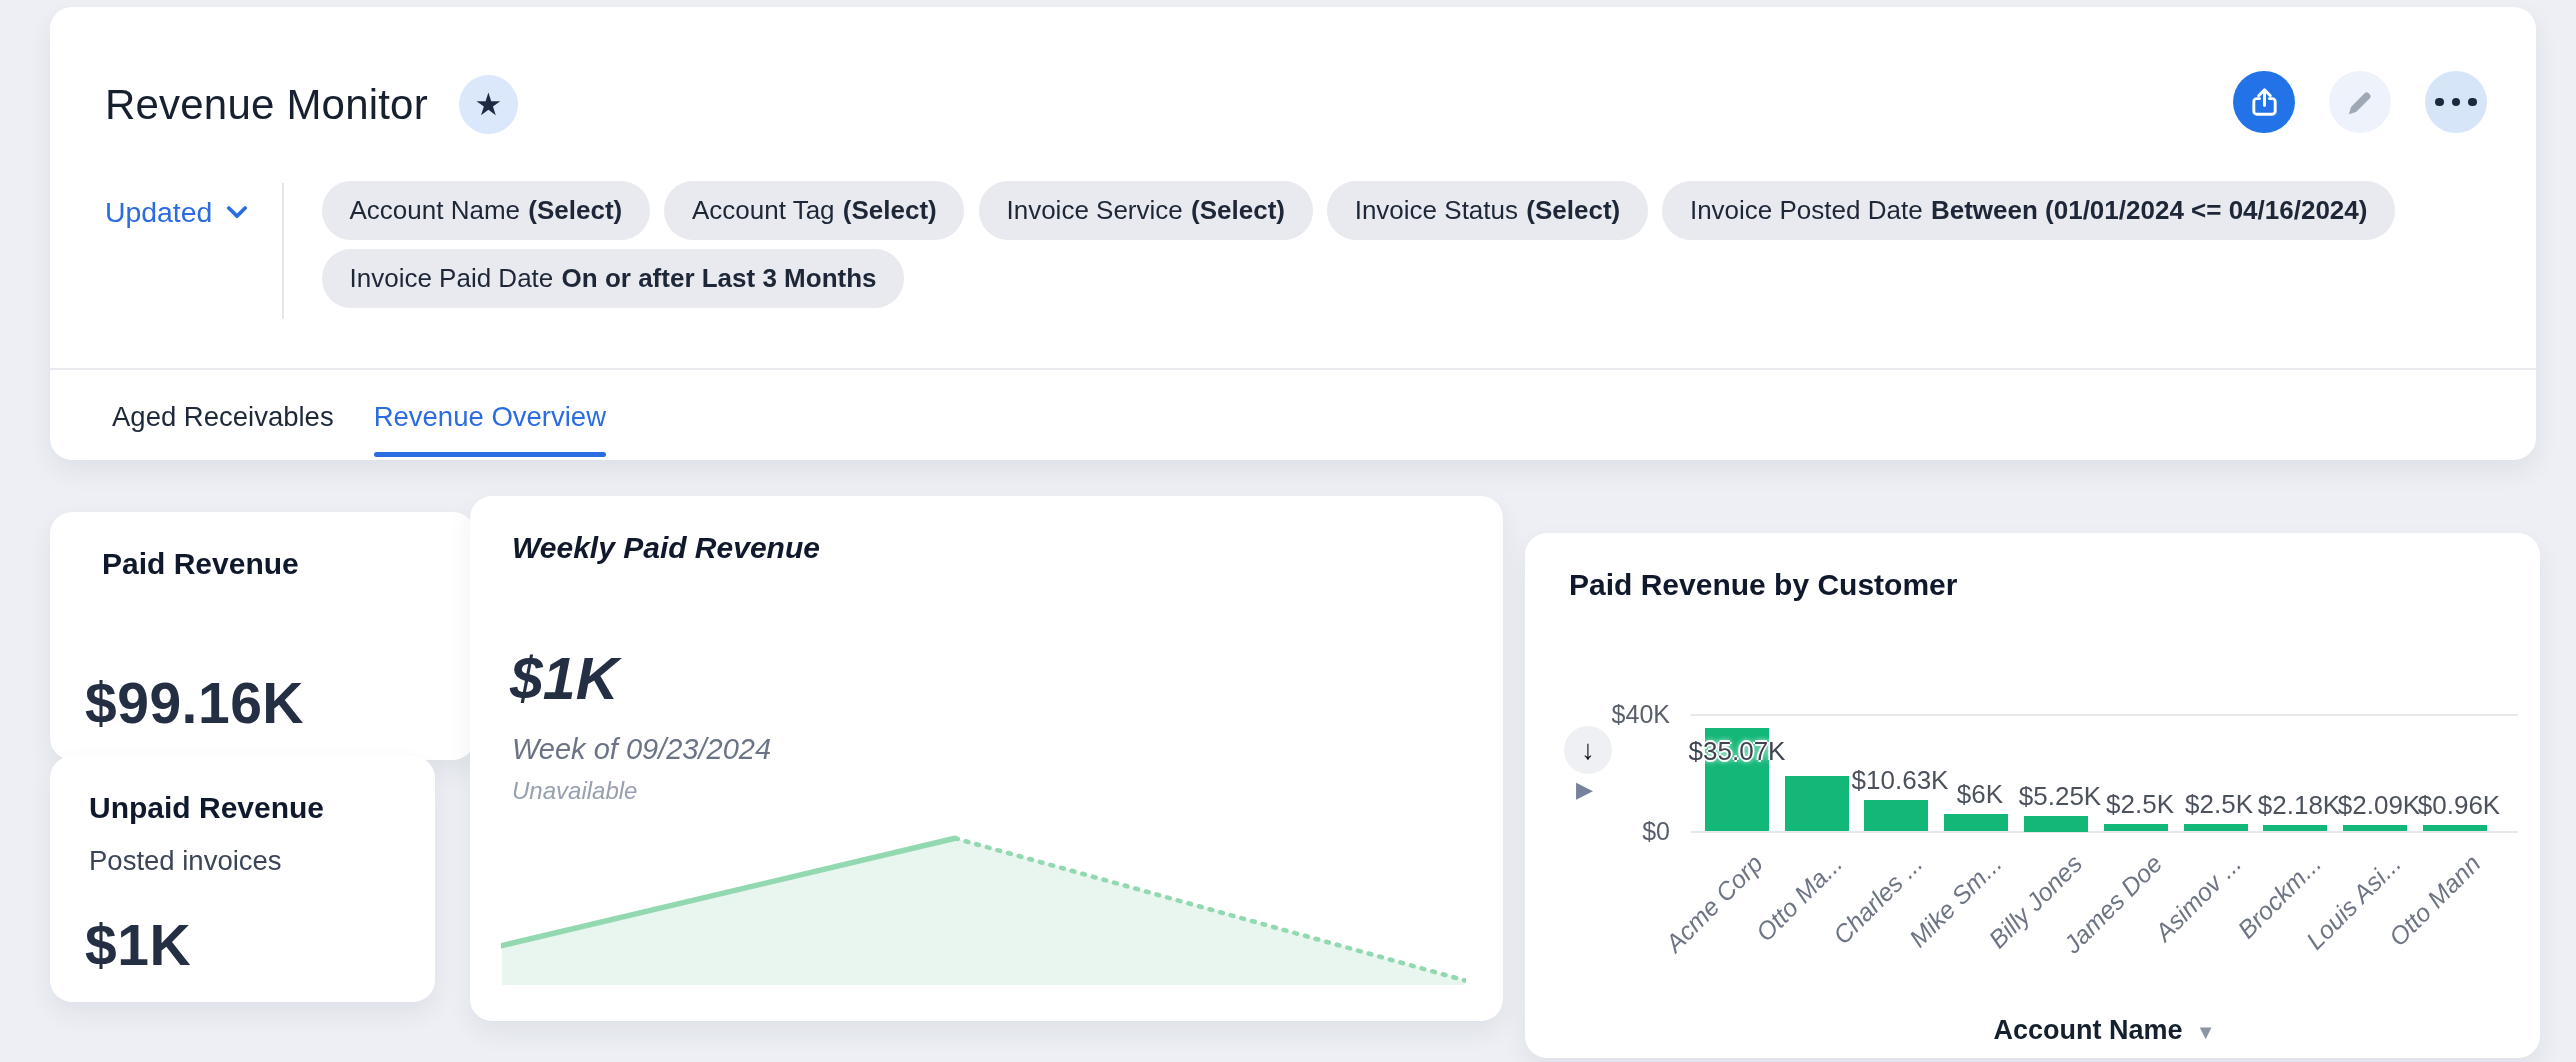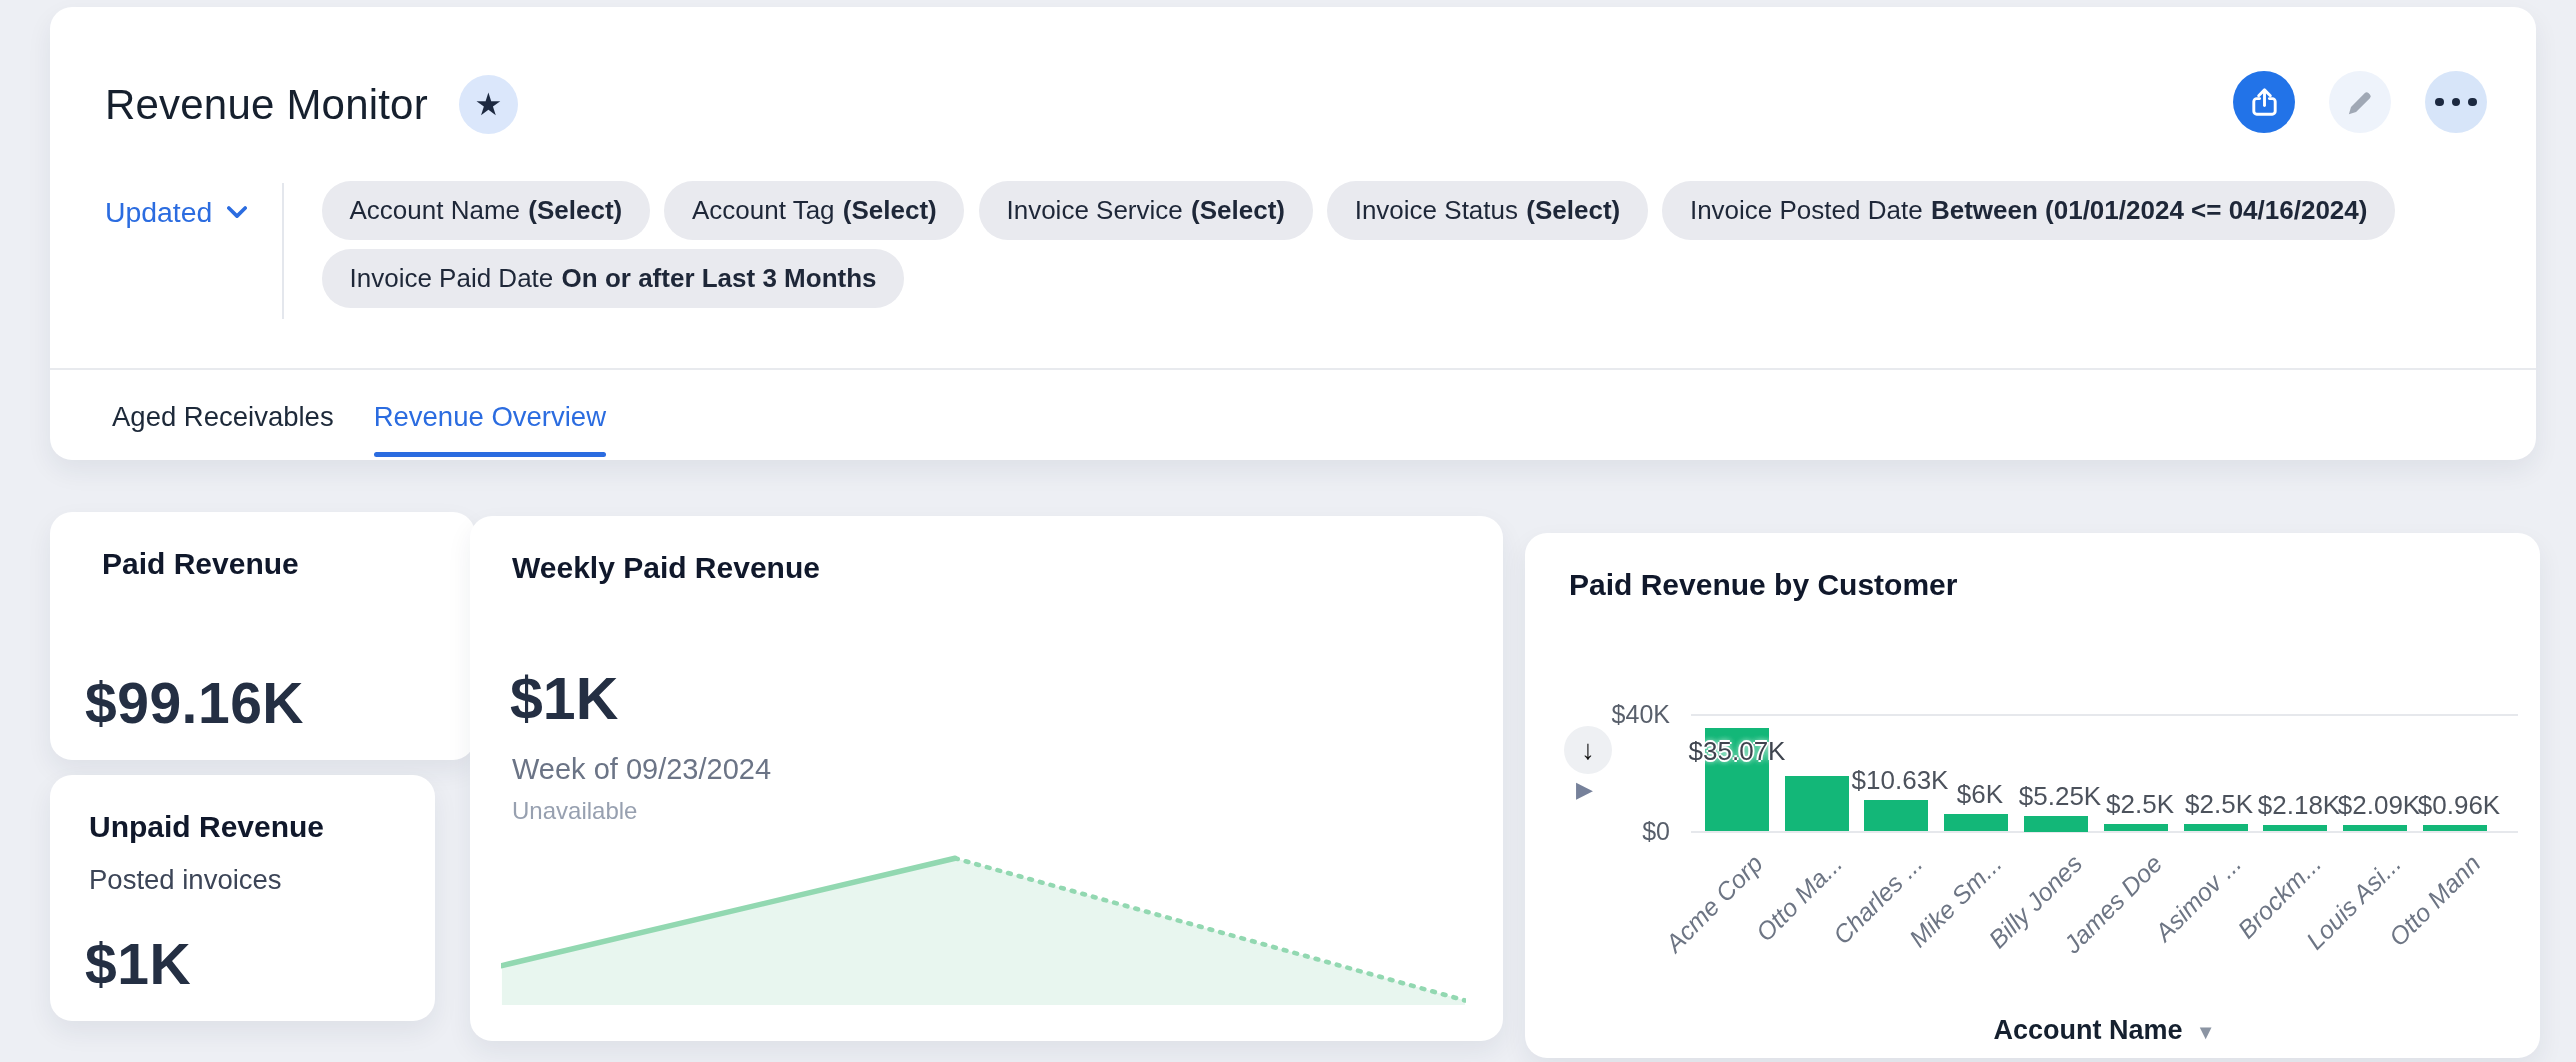--- a/index.html
+++ b/index.html
@@ -40,27 +40,27 @@
   .chip .b { font-weight:700; margin-left:8.3px; }
 
   .hdivider { position:absolute; left:0; top:361px; width:100%; height:1.8px; background:#e8eaee; }
   .tabs { position:absolute; left:62px; top:385px; display:flex; gap:40px; }
   .tab { font-size:27.5px; padding:9.2px 0 24px 0; color:#1d2939; cursor:pointer; position:relative; font-weight:500; }
   .tab.active { color:#2b6ce0; }
   .tab.active::after { content:""; position:absolute; left:0; right:0; bottom:0; height:5.5px; border-radius:2.8px; background:#2b6ce0; }
 
   
   #paid-card   { left:50px;  top:512px; width:425px; height:248px; padding:35px 52px; }
-  #unpaid-card { left:50px;  top:775px; width:385px; height:246px; padding:35px 39px; }
+  #unpaid-card { left:50px;  top:756px; width:385px; height:246px; padding:35px 39px; }
   .card-title { font-size:30px; font-weight:700; color:#10182b; }
   .kpi-value { position:absolute; left:35px; bottom:24px; font-size:57px; font-weight:700; color:#242f43; letter-spacing:0.5px; }
   .kpi-sub { margin-top:20px; font-size:27.5px; color:#3c4557; }
 
   
-  #weekly-card { left:470px; top:516px; width:1033px; height:525px; padding:35px 42px; }
+  #weekly-card { left:470px; top:496px; width:1033px; height:525px; padding:35px 42px;font-style:italic; }
   .weekly-value { position:absolute; left:40px; top:149px; font-size:59px; font-weight:700; color:#242f43; }
   .weekly-week  { position:absolute; left:42px; top:237px; font-size:29px; color:#6b7486; }
   .weekly-status{ position:absolute; left:42px; top:281px; font-size:24px; color:#97a0b0; }
   #area-svg { position:absolute; left:31px; top:332px; }
 
   
   #customer-card { left:1525px; top:512px; width:1015px; height:525px; padding:35px 44px;margin-top:21px; }
   #plot { position:absolute; left:0; top:0; width:1015px; height:525px; }
   .gridline { position:absolute; left:166px; width:827px; height:1.8px; background:#e6e8ec; }
   .ytick { position:absolute; left:0; width:145px; text-align:right; font-size:25px; color:#585f6b; }

